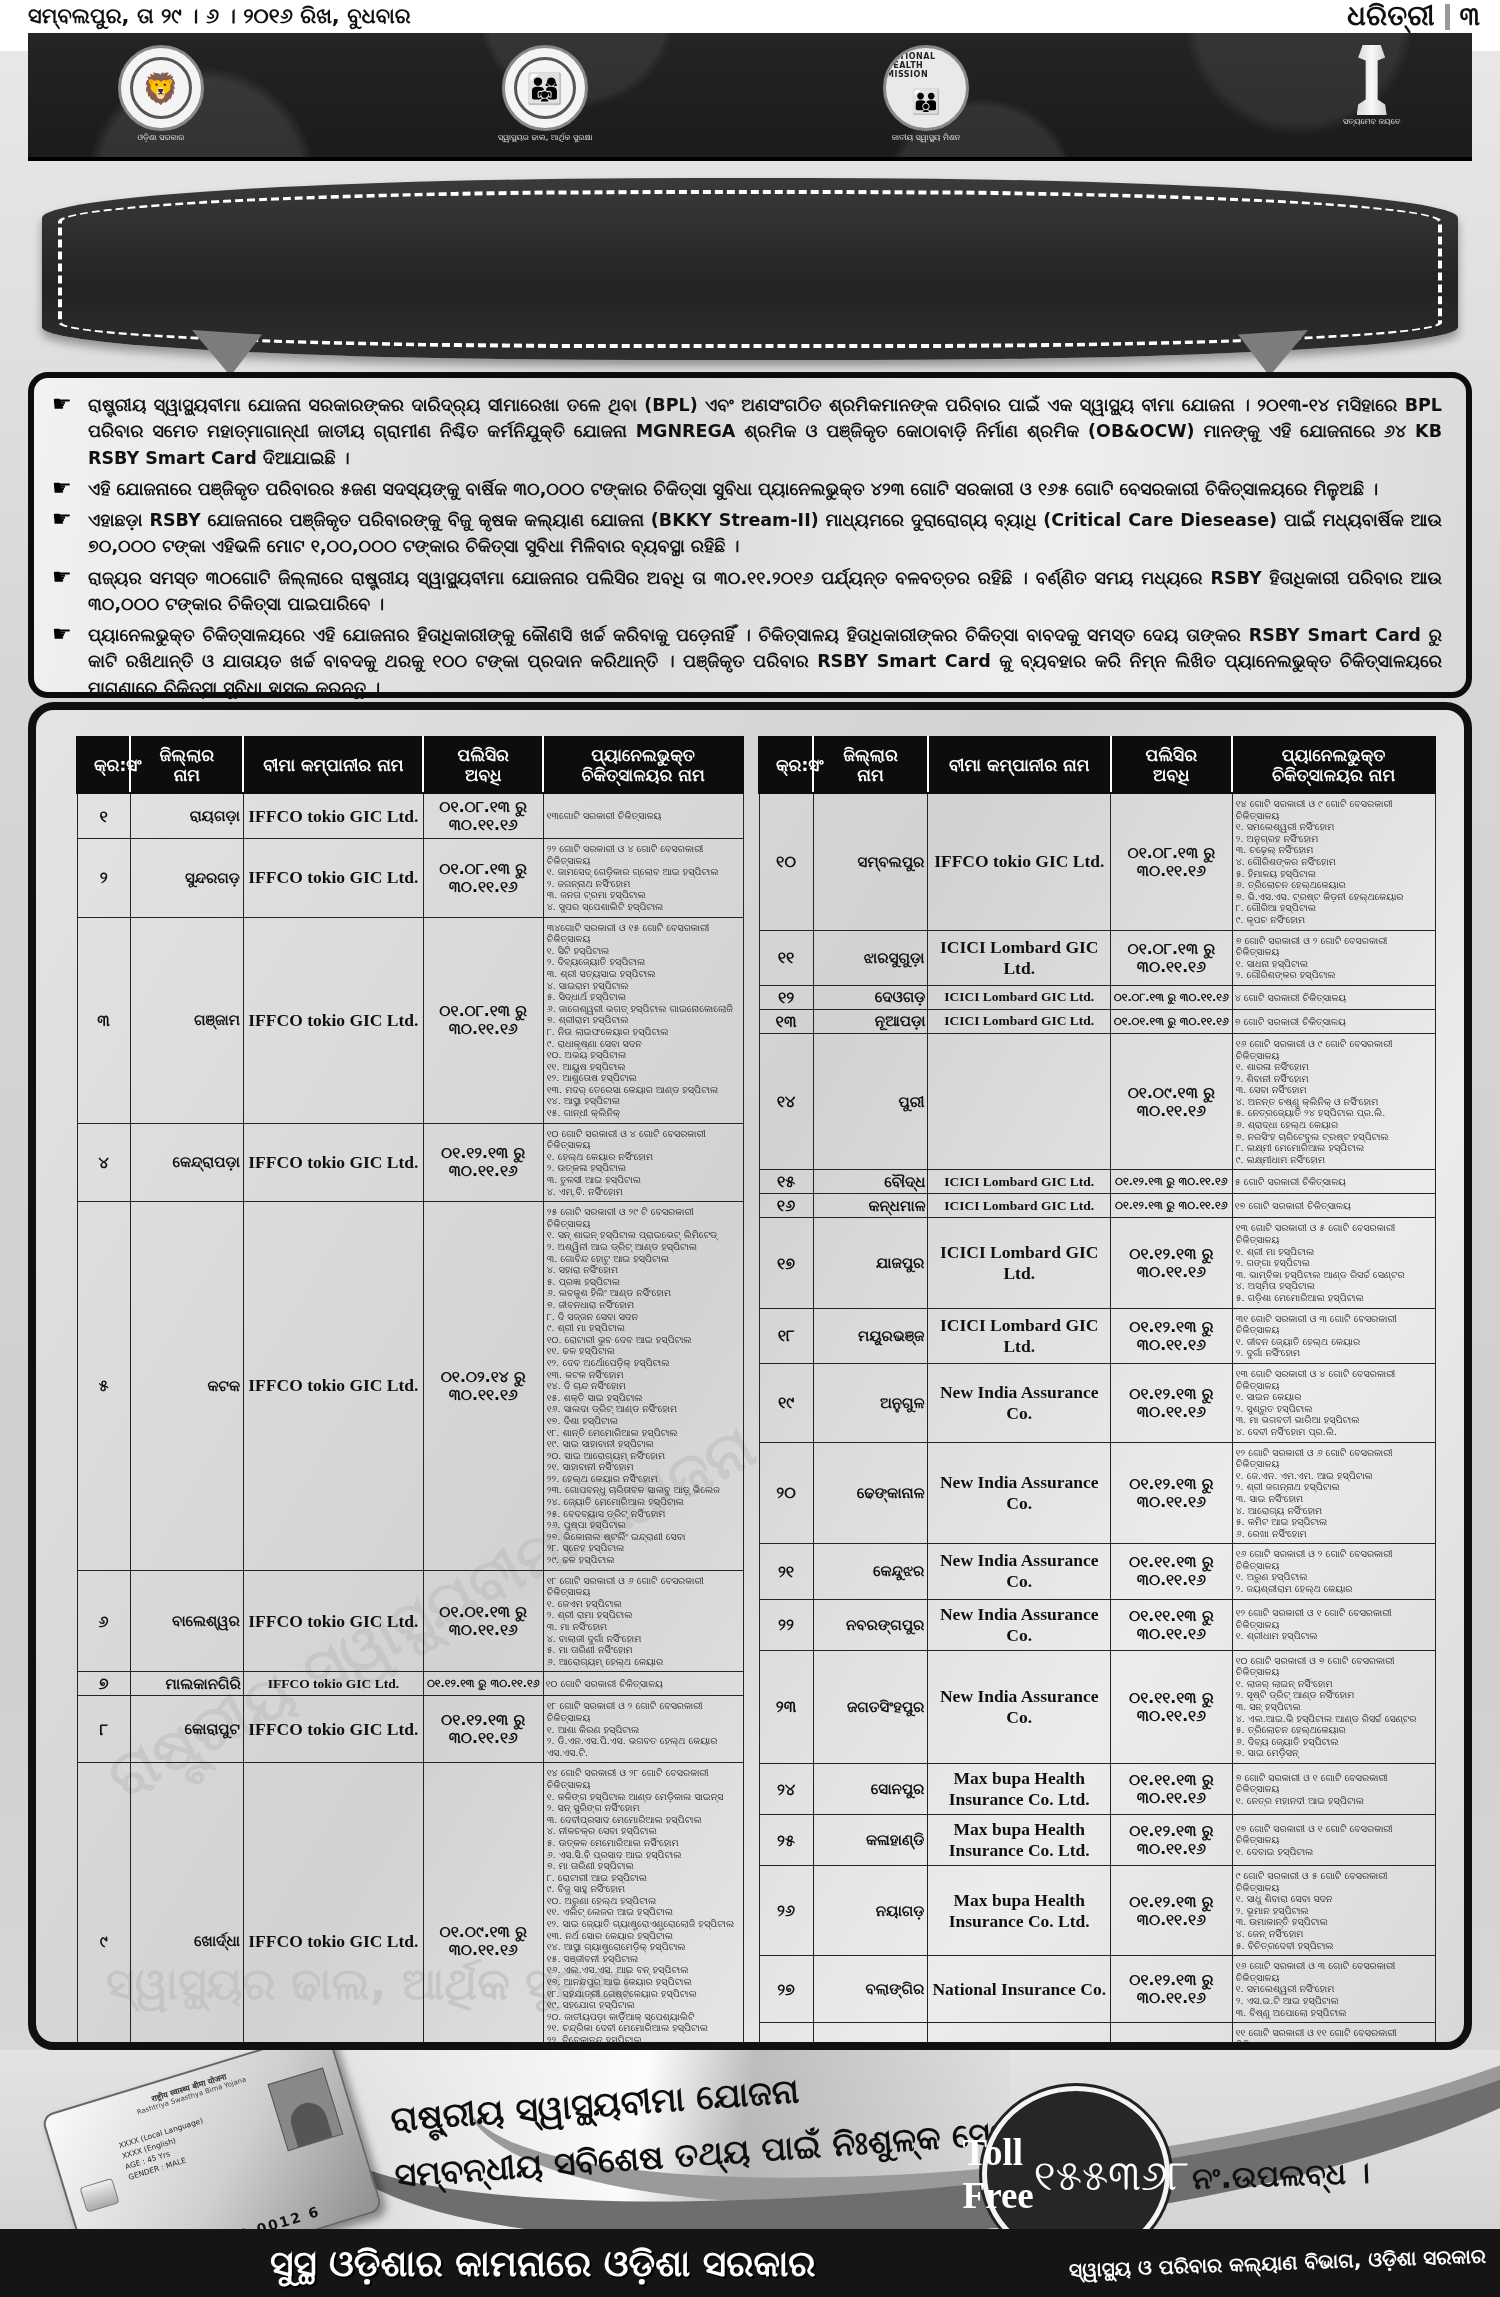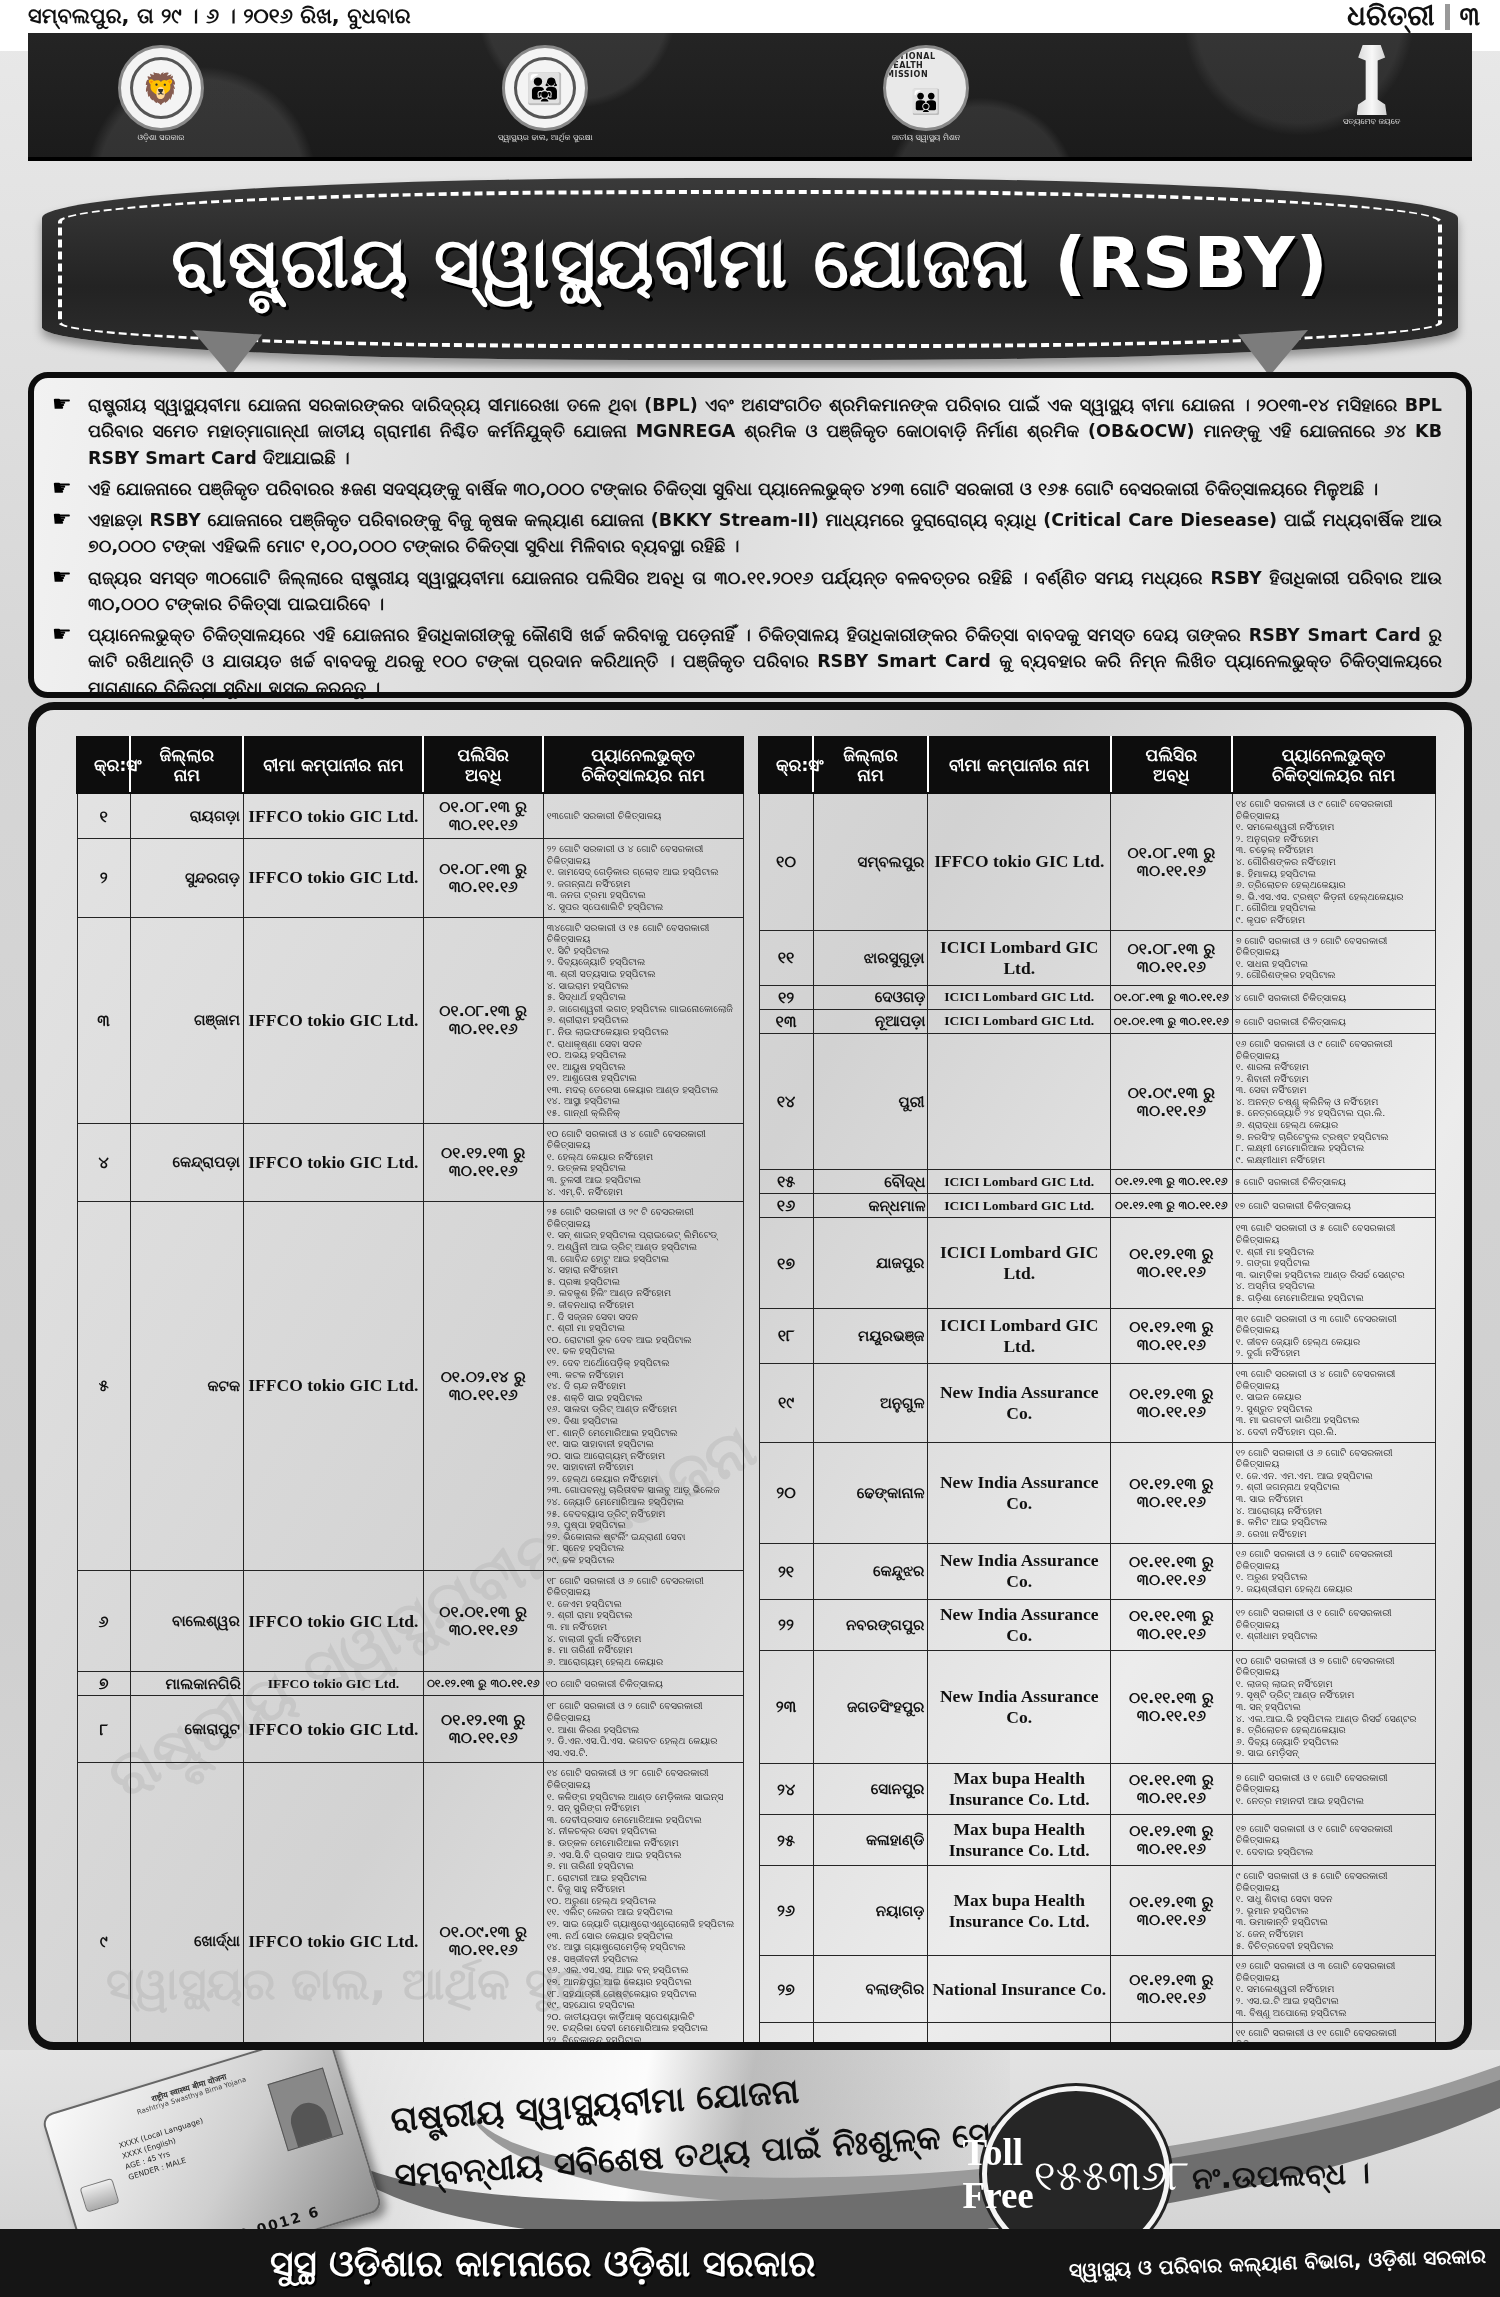--- a/index.html
+++ b/index.html
@@ -156,21 +156,20 @@
     <div class="logo" style="left:1315px;">
       <div class="pillar"></div>
       <div class="logo-cap">ସତ୍ୟମେବ ଜୟତେ</div>
     </div>
   </div>
 
   <div class="ribbon-wrap">
     <div class="ribbon"></div>
     <div class="ribbon-tail tail-l"></div>
     <div class="ribbon-tail tail-r"></div>
-    <div class="ribbon-title">ରାଷ୍ଟ୍ରୀୟ ସ୍ୱାସ୍ଥ୍ୟବୀମା ଯୋଜନା (RSBY)</div>
   </div>
 
   <div class="bullet-box" id="bullet-box">
       <div class="bullet">
         <span class="hand-icon">☛</span>
         <p>ରାଷ୍ଟ୍ରୀୟ ସ୍ୱାସ୍ଥ୍ୟବୀମା ଯୋଜନା ସରକାରଙ୍କର ଦାରିଦ୍ର୍ୟ ସୀମାରେଖା ତଳେ ଥିବା (BPL) ଏବଂ ଅଣସଂଗଠିତ ଶ୍ରମିକମାନଙ୍କ ପରିବାର ପାଇଁ ଏକ ସ୍ୱାସ୍ଥ୍ୟ ବୀମା ଯୋଜନା । ୨୦୧୩-୧୪ ମସିହାରେ BPL ପରିବାର ସମେତ ମହାତ୍ମାଗାନ୍ଧୀ ଜାତୀୟ ଗ୍ରାମୀଣ ନିଶ୍ଚିତ କର୍ମନିଯୁକ୍ତି ଯୋଜନା MGNREGA ଶ୍ରମିକ ଓ ପଞ୍ଜିକୃତ କୋଠାବାଡ଼ି ନିର୍ମାଣ ଶ୍ରମିକ (OB&amp;OCW) ମାନଙ୍କୁ ଏହି ଯୋଜନାରେ ୬୪ KB RSBY Smart Card ଦିଆଯାଇଛି ।</p>
       </div>
       <div class="bullet">
         <span class="hand-icon">☛</span>
         <p>ଏହି ଯୋଜନାରେ ପଞ୍ଜିକୃତ ପରିବାରର ୫ଜଣ ସଦସ୍ୟଙ୍କୁ ବାର୍ଷିକ ୩୦,୦୦୦ ଟଙ୍କାର ଚିକିତ୍ସା ସୁବିଧା ପ୍ୟାନେଲଭୁକ୍ତ ୪୨୩ ଗୋଟି ସରକାରୀ ଓ ୧୬୫ ଗୋଟି ବେସରକାରୀ ଚିକିତ୍ସାଳୟରେ ମିଳୁଅଛି ।</p>

